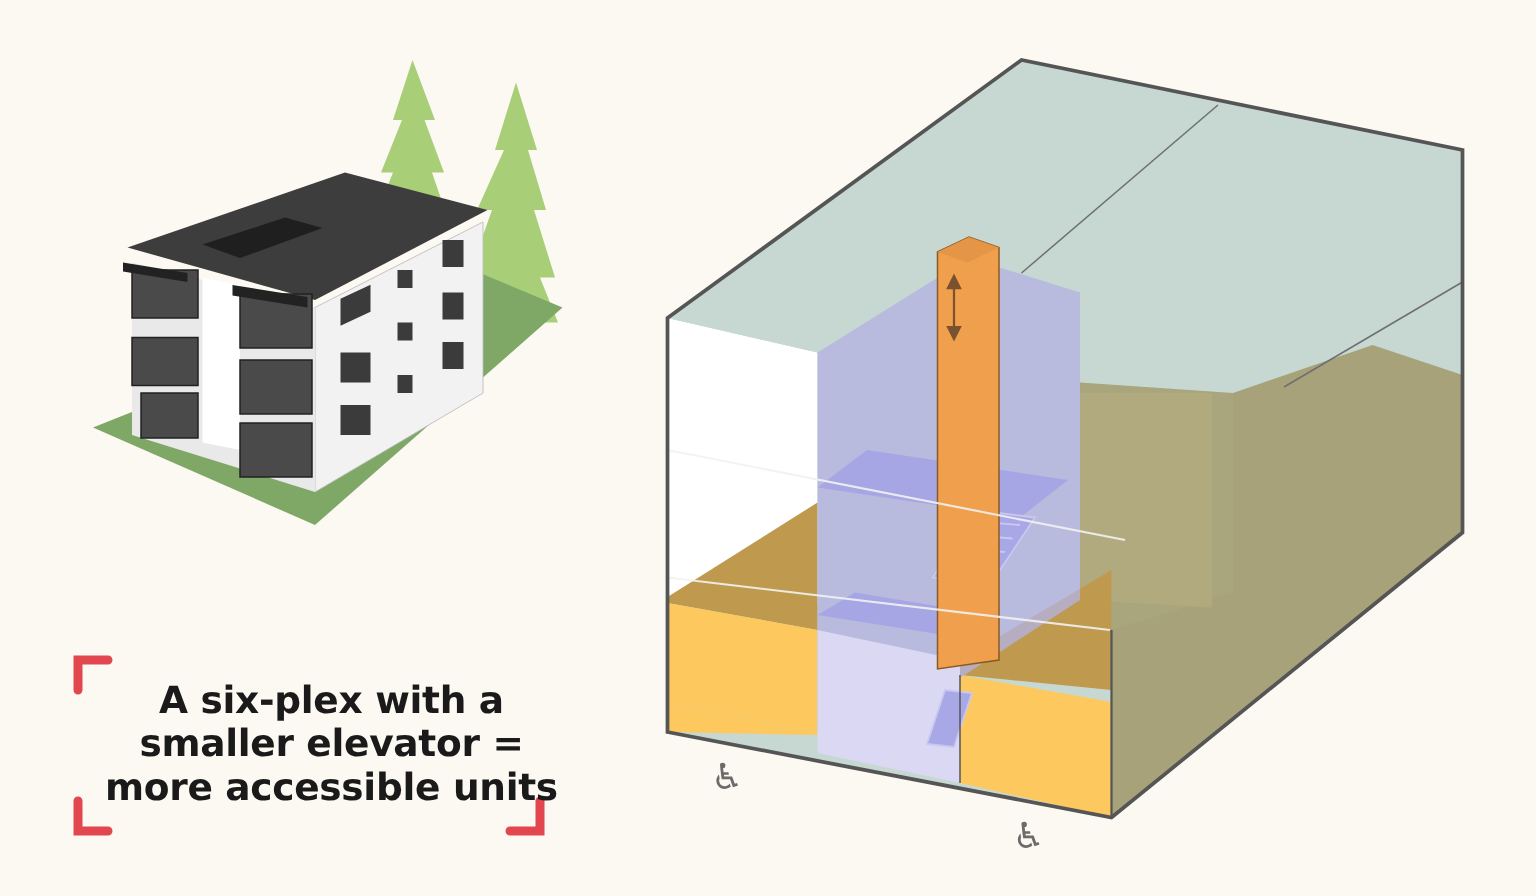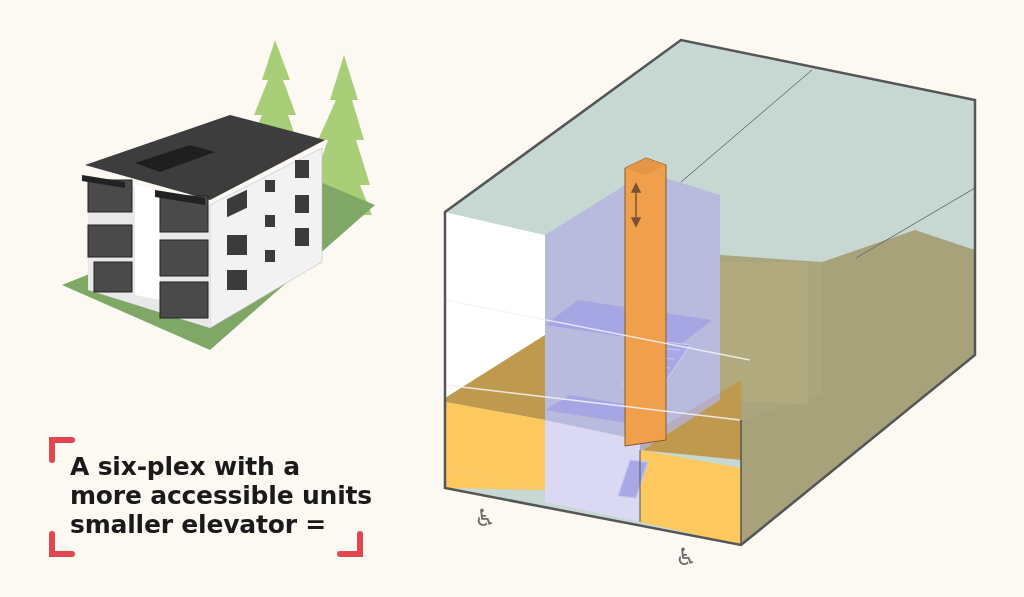--- a/index.html
+++ b/index.html
@@ -1,19 +1,19 @@
 <!DOCTYPE html>
 <html><head>
 <meta charset="utf-8">
 <style>
   html,body{margin:0;padding:0;}
   body{width:1024px;height:597px;background:#fcf8f2;position:relative;overflow:hidden;font-family:"DejaVu Sans","Liberation Sans",sans-serif;}
   .caption{position:absolute;left:48px;top:436px;width:316px;height:122px;}
   .caption .txt{position:absolute;left:22px;top:16px;font-size:25px;line-height:29px;font-weight:bold;color:#1a1a1a;letter-spacing:-0.2px;}
-  .caption .txt div{white-space:nowrap;}
+  .caption .txt div{white-space:nowrap;text-align:center;}
   svg{position:absolute;left:0;top:0;}
 </style>
 </head>
 <body>
 
 <svg width="1024" height="597" viewBox="0 0 1024 597">
 
   <g fill="#a8cf78">
     <polygon points="275,40 262,80 268,80 254,115 262,115 248,150 300,150 288,115 296,115 283,80 290,80"></polygon>
     <polygon points="344,55 330,100 336,100 318,140 328,140 312,185 322,185 312,215 372,215 360,185 370,185 356,140 364,140 352,100 358,100"></polygon>
@@ -117,16 +117,16 @@
 <div class="caption">
   <svg width="316" height="122" viewBox="0 0 316 122">
     <g stroke="#e2474f" stroke-width="6" fill="none" stroke-linecap="round">
       <polyline points="4,24 4,4 24,4"></polyline>
       <polyline points="4,98 4,118 24,118"></polyline>
       <polyline points="292,118 312,118 312,98"></polyline>
     </g>
   </svg>
   <div class="txt">
     <div>A six-plex with a</div>
+    <div>smaller elevator =</div>
     <div>more accessible units</div>
-    <div>smaller elevator =</div>
   </div>
 </div>
 
 </body></html>

